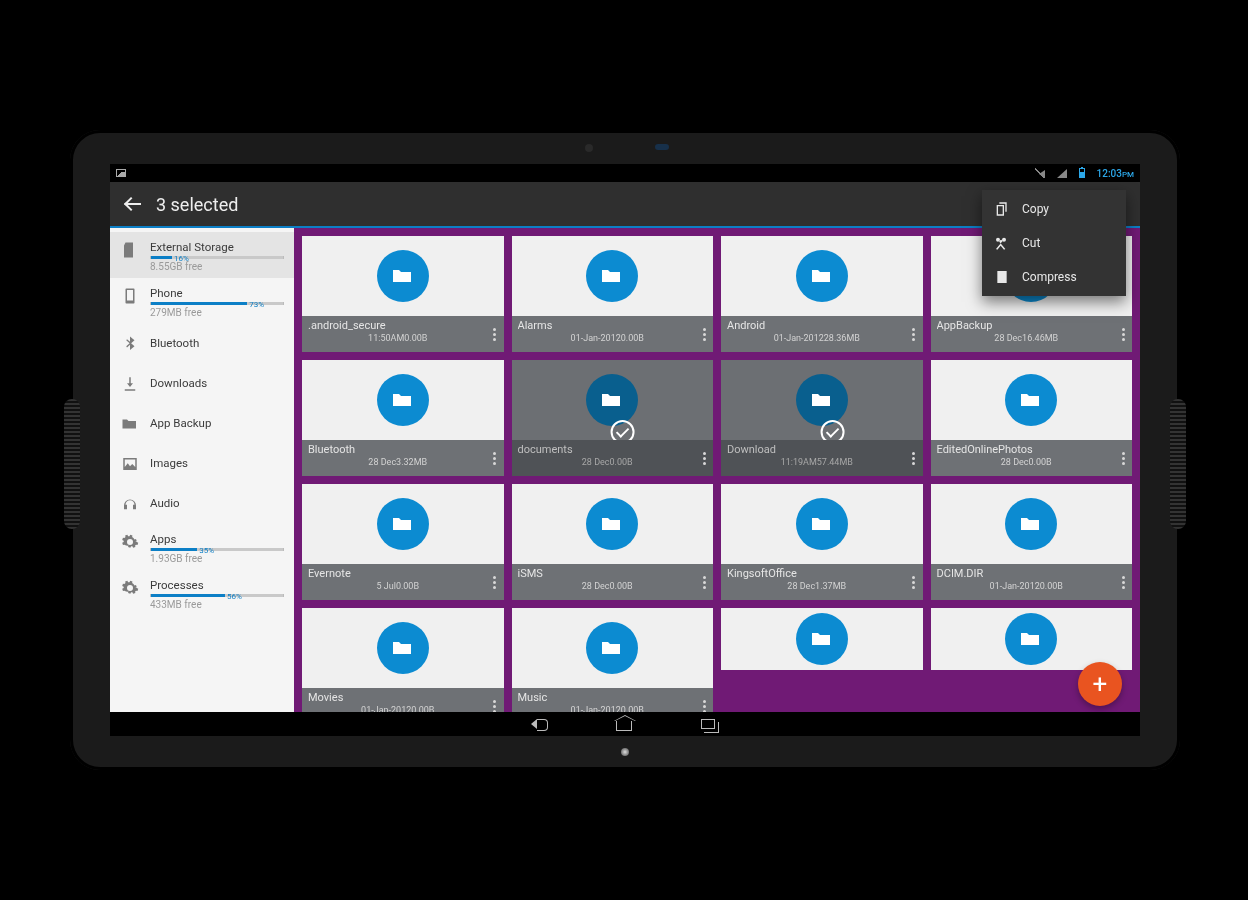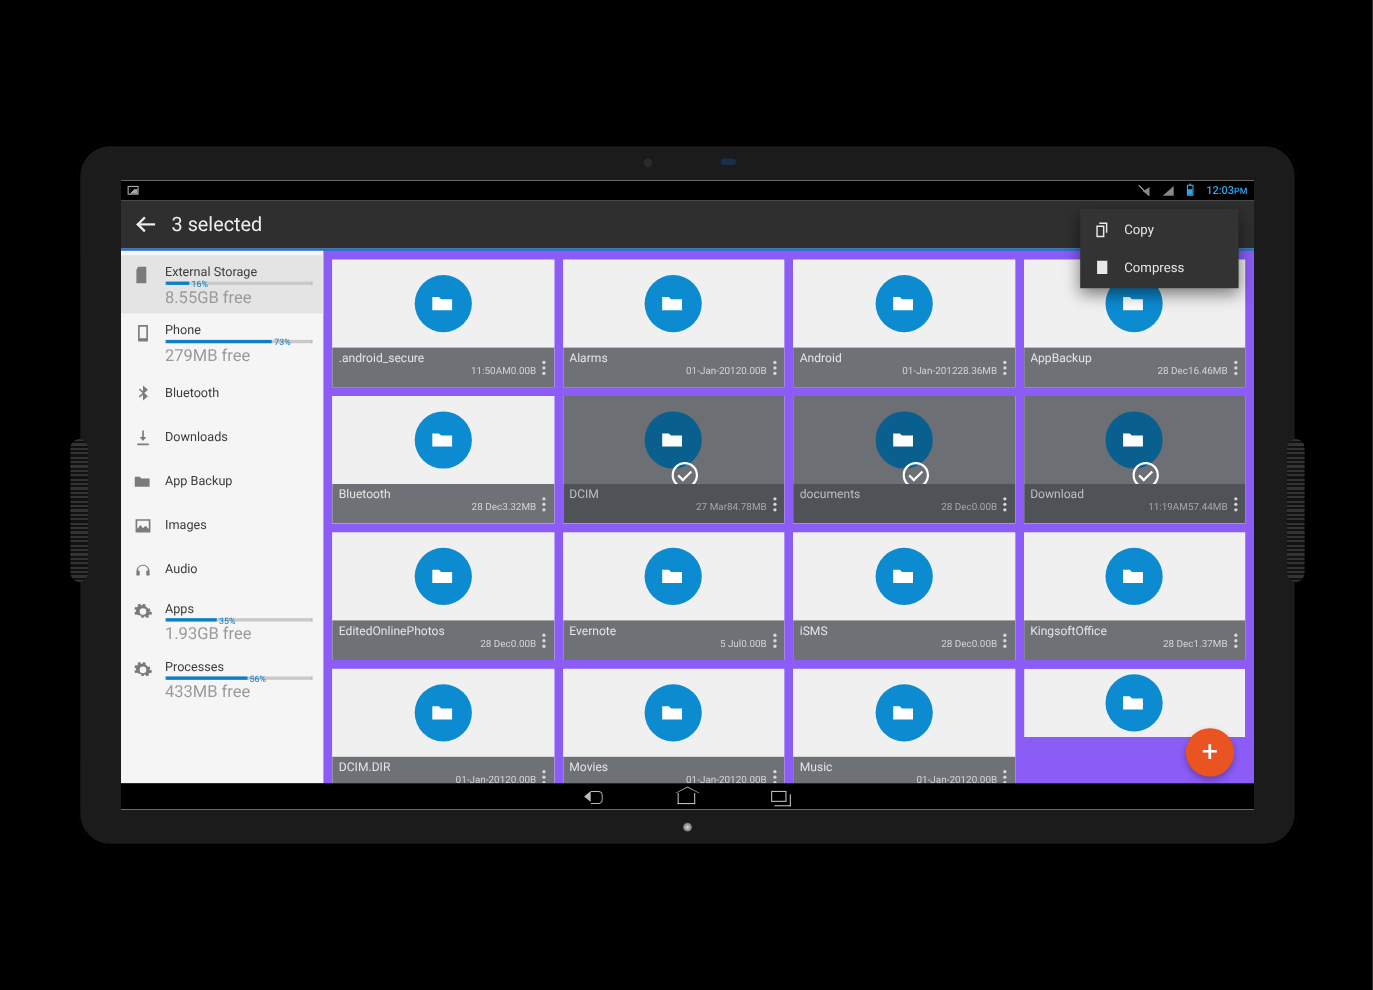--- a/index.html
+++ b/index.html
@@ -111,21 +111,21 @@
     transform: rotate(45deg);
   }
   .back-arrow::after {
     content:""; position:absolute; left:5px; top:9px; width:14px; height:2px; background:#eee;
   }
   .toolbar-title { font-size: 18px; }
   
   .body {
     position: absolute;
     top: 62px; bottom: 24px; left: 0; right: 0;
-    background: #8b5cf6;
+    background: #701a75;
     border-top: 2px solid #0c7fc6;
     display: flex;
   }
   
   .sidebar {
     width: 184px;
     background: #f5f5f5;
     padding-top: 4px;
     overflow: hidden;
   }
@@ -143,21 +143,21 @@
   .side-icon { width: 20px; height: 20px; display:flex; align-items:center; justify-content:center; color:#7b7b7b; flex-shrink:0;}
   .side-body { flex:1; }
   .side-label { color:#3b3b3b; font-size:11.5px; margin-bottom:2px;}
   .side-bar-track {
     height: 3px; background:#c9c9c9; position: relative;
     border-left:1px solid #bbb; border-right:1px solid #bbb;
     margin-bottom:2px;
   }
   .side-bar-fill { position:absolute; left:0; top:0; bottom:0; background:#0c7fc6; }
   .side-pct { position:absolute; top:-2px; font-size:8px; color:#0c7fc6;text-align:center; }
-  .side-free { font-size:15px; color:#9a9a9a; }
+  .side-free { font-size:10px; color:#9a9a9a; }
   
   .sd-icon { width:18px; height:18px; fill:#7b7b7b; }
   
   .main {
     flex: 1;
     overflow: hidden;
     padding: 8px 8px 0 8px;
     position: relative;
   }
   .grid {
@@ -179,21 +179,21 @@
   }
   .tile .info {
     background:#6e7175;
     color:#e5e5e5;
     height:36px;
     padding:3px 16px 3px 6px;
     position: relative;
     font-size:10px;
   }
   .tile .name { font-size:11px; white-space:nowrap; overflow:hidden; text-overflow:ellipsis;}
-  .tile .meta { display:flex; justify-content:flex-end; font-size:9px; color:#d3d3d3; margin-top:1px;}
+  .tile .meta { display:flex; justify-content:center; font-size:9px; color:#d3d3d3; margin-top:1px;}
   .tile .kebab {
     position:absolute; right:2px; top:0; bottom:0; width:14px;
     display:flex; flex-direction:column; align-items:center; justify-content:center; gap:2px;
     cursor: pointer;
   }
   .tile .kebab span { width:3px; height:3px; background:#d8d8d8; border-radius:50%; }
   .folder-circle {
     width:52px; height:52px; border-radius:50%; background:#0c8bd1;
     display:flex; align-items:center; justify-content:center;
   }
@@ -609,42 +609,20 @@
             <div class="tile selected">
     <div class="thumb">
       <div class="folder-circle">
                   <svg class="" viewBox="0 0 24 24">
                     <use href="#i-folder"></use>
                   </svg>
                 </div>
     </div>
     <div class="check-badge"></div>
     <div class="info">
-      <div class="name">DCIM</div>
-      <div class="meta">
-        <span>27 Mar</span>
-        <span>84.78MB</span>
-      </div>
-      <div class="kebab">
-                  <span></span>
-                  <span></span>
-                  <span></span>
-                </div>
-    </div>
-            </div>
-            <div class="tile selected">
-    <div class="thumb">
-      <div class="folder-circle">
-                  <svg class="" viewBox="0 0 24 24">
-                    <use href="#i-folder"></use>
-                  </svg>
-                </div>
-    </div>
-    <div class="check-badge"></div>
-    <div class="info">
       <div class="name">documents</div>
       <div class="meta">
         <span>28 Dec</span>
         <span>0.00B</span>
       </div>
       <div class="kebab">
                   <span></span>
                   <span></span>
                   <span></span>
                 </div>
@@ -893,20 +871,28 @@
           <span class="menu-icon">
             <svg class="" viewBox="0 0 24 24">
               <use href="#i-copy"></use>
             </svg>
           </span>
     <span>Copy</span>
         </div>
         <div class="menu-item">
           <span class="menu-icon">
             <svg class="" viewBox="0 0 24 24">
+              <use href="#i-cut"></use>
+            </svg>
+          </span>
+    <span>Cut</span>
+        </div>
+        <div class="menu-item">
+          <span class="menu-icon">
+            <svg class="" viewBox="0 0 24 24">
               <use href="#i-compress"></use>
             </svg>
           </span>
     <span>Compress</span>
         </div>
       </div>
 
   </div>
 </div>
 

